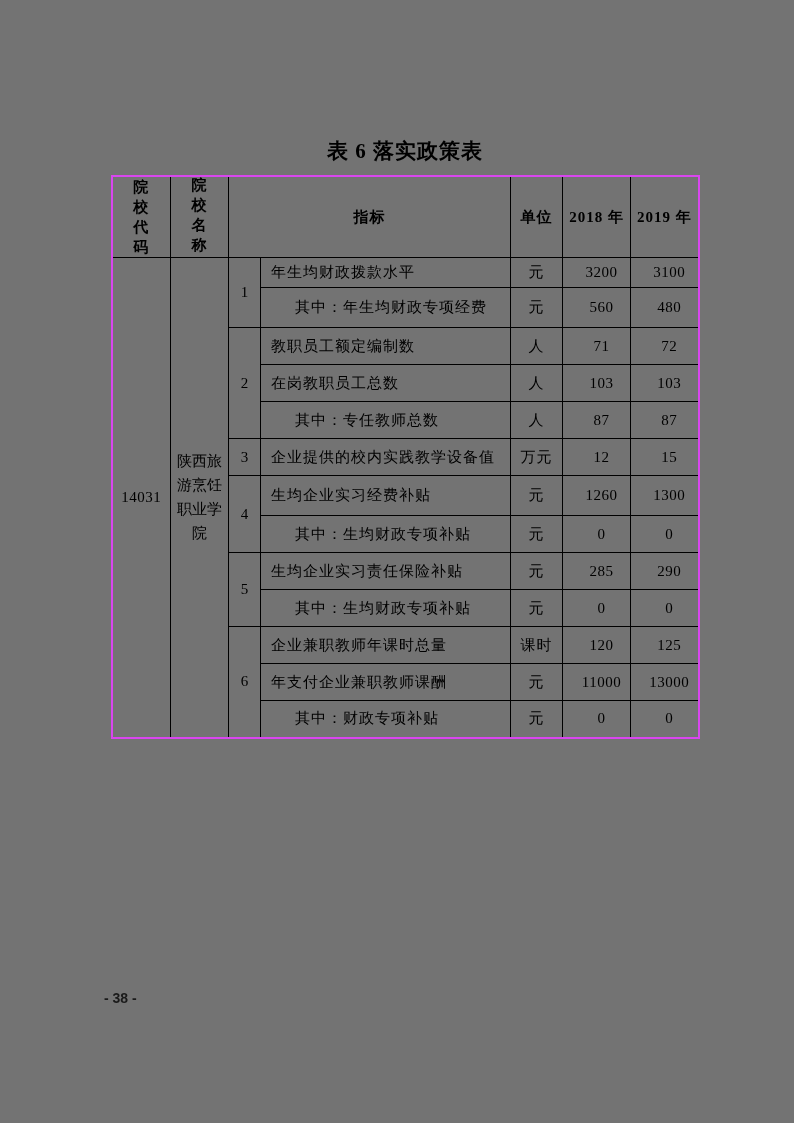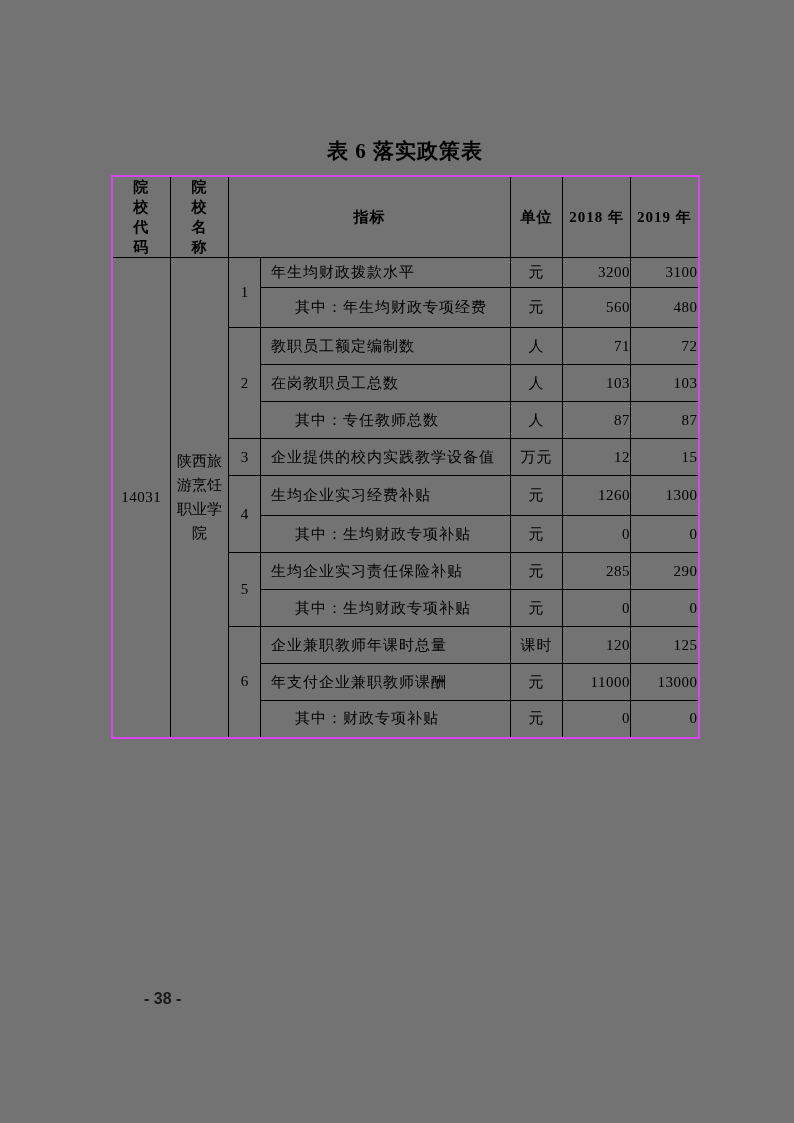--- a/index.html
+++ b/index.html
@@ -43,21 +43,21 @@
     box-sizing: border-box;
   }
   .policy-table thead th {
     font-weight: bold;
     height: 46px;
     text-align: center;
     line-height: 20px;
     letter-spacing: 1px;
   }
   .policy-table thead th.h-code { padding: 0 13px; }
-  .policy-table thead th.h-name { padding: 0 13px; }
+  .policy-table thead th.h-name { padding: 0 13px; font-family: Liberation Mono, monospace; }
   .policy-table tbody td { height: 37px; }
   .policy-table tbody tr.r-h30 > td.c-ind,
   .policy-table tbody tr.r-h30 > td.c-unit,
   .policy-table tbody tr.r-h30 > td.c-val { height: 30px; }
   .policy-table tbody tr.r-h40 > td.c-ind,
   .policy-table tbody tr.r-h40 > td.c-unit,
   .policy-table tbody tr.r-h40 > td.c-val { height: 40px; }
   td.c-code {
     text-align: center;
     letter-spacing: 0.5px;
@@ -70,30 +70,29 @@
     word-break: break-all;
   }
   td.c-num { text-align: center; }
   td.c-ind {
     text-align: left;
     padding-left: 10px;
     letter-spacing: 1px;
   }
   td.c-ind.sub { padding-left: 34px; }
   td.c-unit { text-align: center; letter-spacing: 1px; }
-  td.c-val { text-align: right; padding-left: 10px; letter-spacing: 0.5px; }
+  td.c-val { text-align: center; padding-left: 10px; letter-spacing: 0.5px; }
   .page-number {
     position: absolute;
     left: 104px;
     top: 990px;
     font-family: "Liberation Sans", sans-serif;
-    font-size: 16px;
+    font-size: 14px;
     font-weight: bold;
     color: #1a1a1a;
-    margin-left: 40px;
   }
 </style>
 </head>
 <body>
 
 <div class="page">
 
   <h1 class="doc-title">表 6  落实政策表</h1>
 
   <table class="policy-table">

